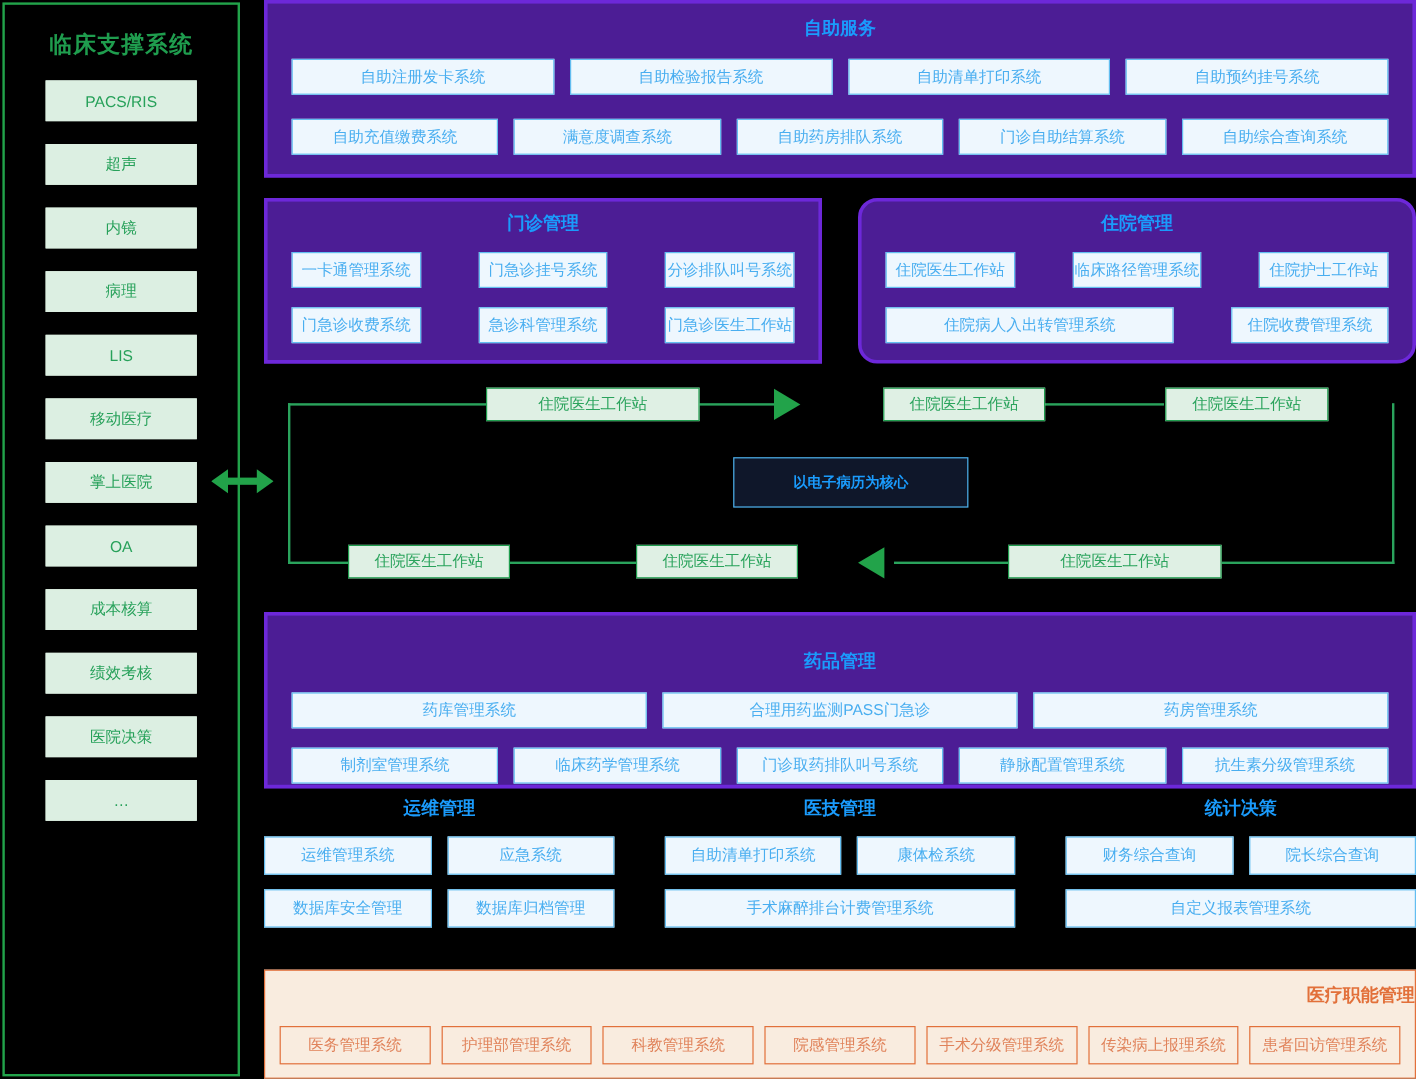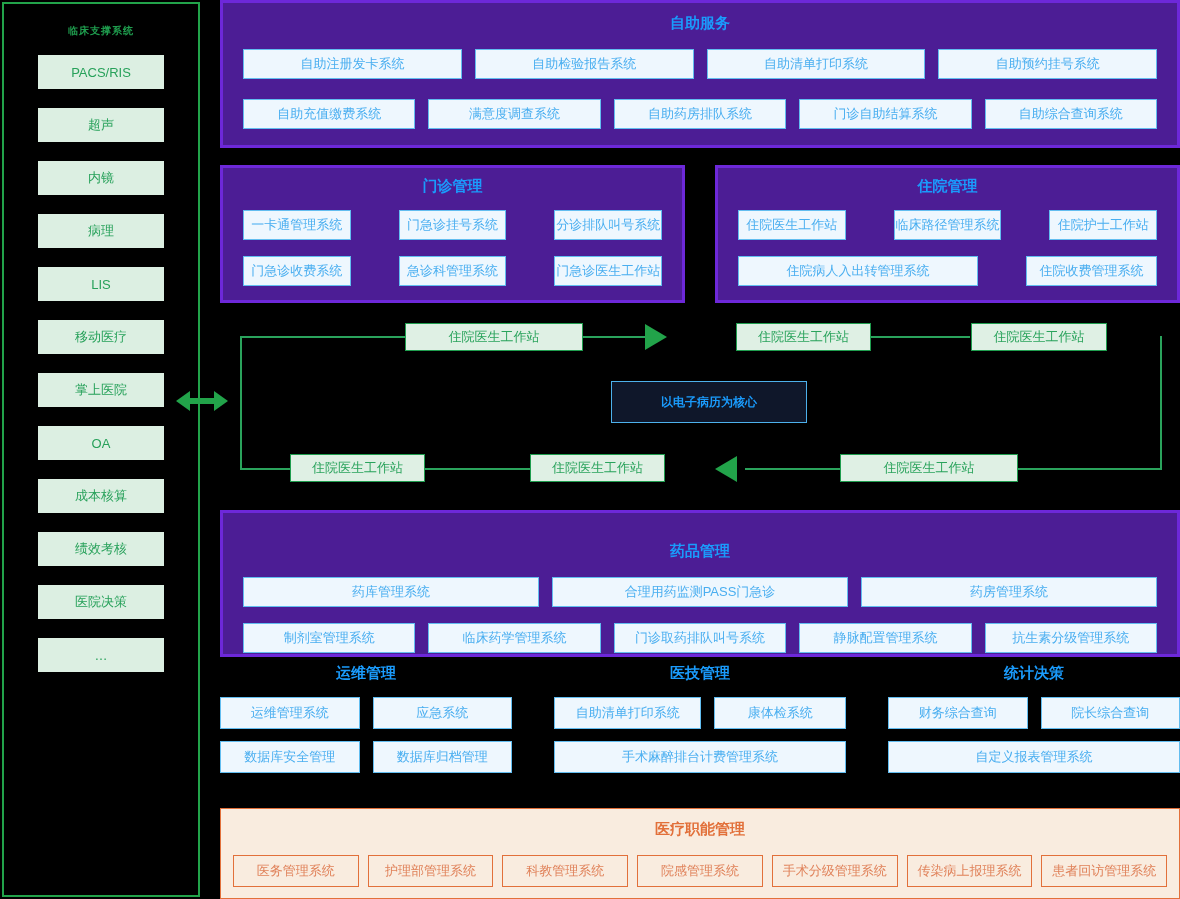--- a/index.html
+++ b/index.html
@@ -13,21 +13,21 @@
 
   
   .sidebar {
     position: absolute; left: 2px; top: 2px;
     width: 198px; height: 895px;
     border: 2px solid #22a34a;
     background: #000;
   }
   .sidebar-title {
     color: #1f9d4e;
-    font-size: 10px; font-weight: bold;
+    font-size: 19px; font-weight: bold;
     text-align: center;
     margin-top: 20px;
     letter-spacing: 1px;
   }
   .side-list { margin-top: 17px; }
   .side-item {
     width: 126px; height: 34px;
     margin: 0 auto 19px auto;
     background: #dcefe2;
     color: #2aa css; 
@@ -69,21 +69,21 @@
 
   
   #self-service { left: 0; top: 0; width: 960px; height: 148px; }
   #self-service .panel-title { margin-top: 11px; }
   #self-service .chip-row { margin: 0 20px; }
   #self-service .row1 { margin-top: 16px; }
   #self-service .row2 { margin-top: 20px; }
 
   
   #outpatient { left: 0; top: 165px; width: 465px; height: 138px; }
-  #inpatient  { left: 495px; top: 165px; width: 465px; height: 138px; }
+  #inpatient  { left: 495px; top: 165px; width: 465px; height: 138px; border-radius: 16px; }
   #outpatient .panel-title, #inpatient .panel-title { margin-top: 9px; }
   .mid-row { margin: 16px 20px; gap: 48px; }
   .mid-row.r1 { margin-top: 14px; }
   .mid-row.r2 { margin-top: 14px; }
 
   
   #emr { position: absolute; left: 0; top: 318px; width: 960px; height: 180px; }
   .gbox {
     position: absolute;
     background: #dff0e4;
@@ -126,21 +126,21 @@
   #col-ops  { left: 0px;   width: 292px; }
   #col-tech { left: 334px; width: 292px; }
   #col-stat { left: 668px; width: 292px; }
   .col .chip { height: 32px; }
 
   
   #func {
     position: absolute; left: 0px; top: 808px; width: 960px; height: 91px;
     background: #f9ecdf; border: 1px solid #e2703a;
   }
-  #func .panel-title { color: #e2703a; margin-top: 11px; font-size: 15px; }
+  #func .panel-title { color: #e2703a; margin-top: 11px; font-size: 15px; text-align: right; }
   .ochip-row { display: flex; gap: 9px; margin: 16px 12px 0 12px; }
   .ochip {
     background: #f9ecdf; border: 1px solid #e2703a; color: #e0825a;
     font-size: 13px; height: 32px; flex: 1;
     display: flex; align-items: center; justify-content: center;
     white-space: nowrap;
   }
 </style>
 </head>
 <body>

